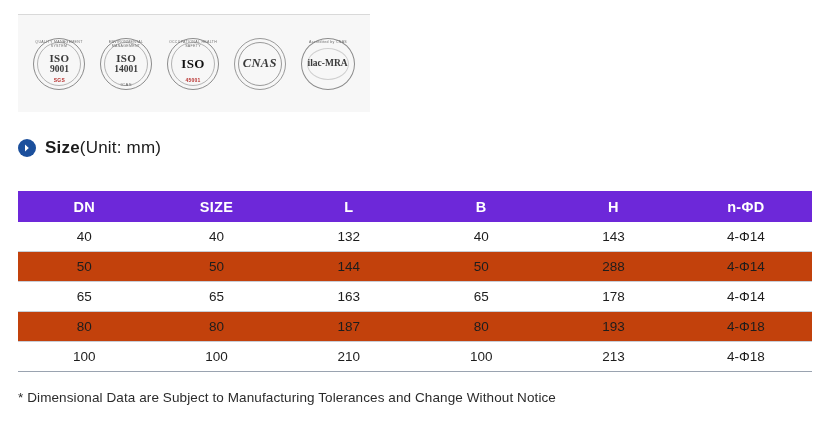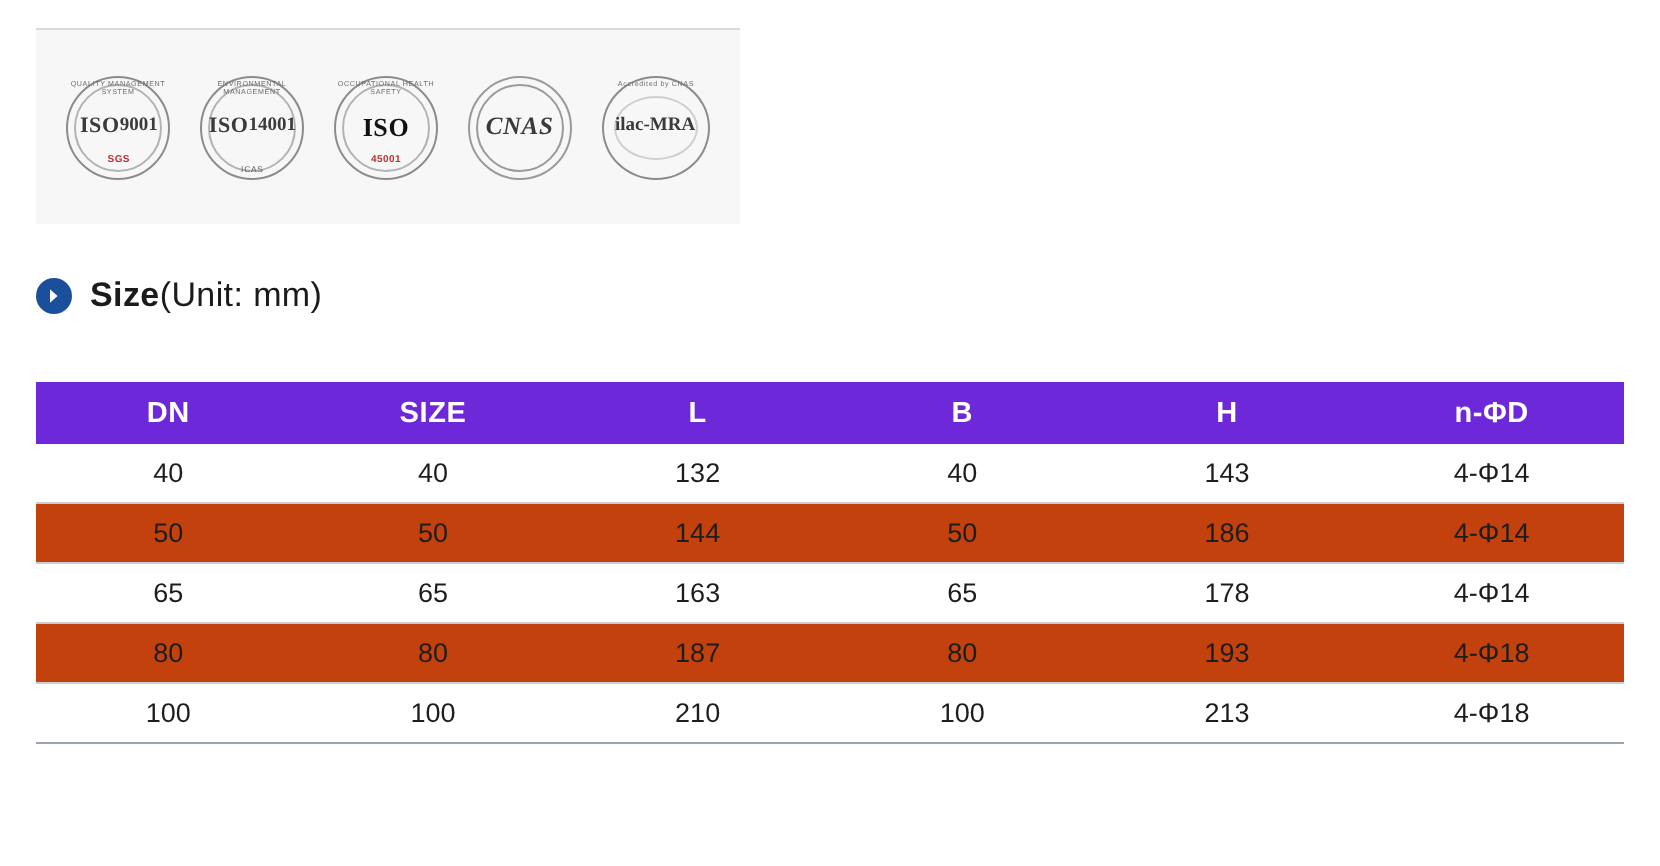--- a/index.html
+++ b/index.html
@@ -35,21 +35,21 @@
     padding: 0 8px;
     box-sizing: border-box;
   }
   .badge {
     width: 56px;
     height: 56px;
     position: relative;
     display: flex;
     align-items: center;
     justify-content: center;
-    flex-direction: row;
+    flex-direction: column;
     color: #3a3a3a;
   }
   .badge .ring {
     position: absolute;
     left: 2px;
     top: 2px;
     right: 2px;
     bottom: 2px;
     border: 1.5px solid #8c8c8c;
     border-radius: 50%;
@@ -292,21 +292,21 @@
           <td>132</td>
           <td>40</td>
           <td>143</td>
           <td>4-Φ14</td>
         </tr>
         <tr class="alt">
           <td>50</td>
           <td>50</td>
           <td>144</td>
           <td>50</td>
-          <td>186</td>
+          <td>288</td>
           <td>4-Φ14</td>
         </tr>
         <tr>
           <td>65</td>
           <td>65</td>
           <td>163</td>
           <td>65</td>
           <td>178</td>
           <td>4-Φ14</td>
         </tr>
@@ -323,14 +323,15 @@
           <td>100</td>
           <td>210</td>
           <td>100</td>
           <td>213</td>
           <td>4-Φ18</td>
         </tr>
       </tbody>
     </table>
   </div>
 
+  <div class="footnote">* Dimensional Data are Subject to Manufacturing Tolerances and Change Without Notice</div>
 
 </div>
 
 </body></html>

